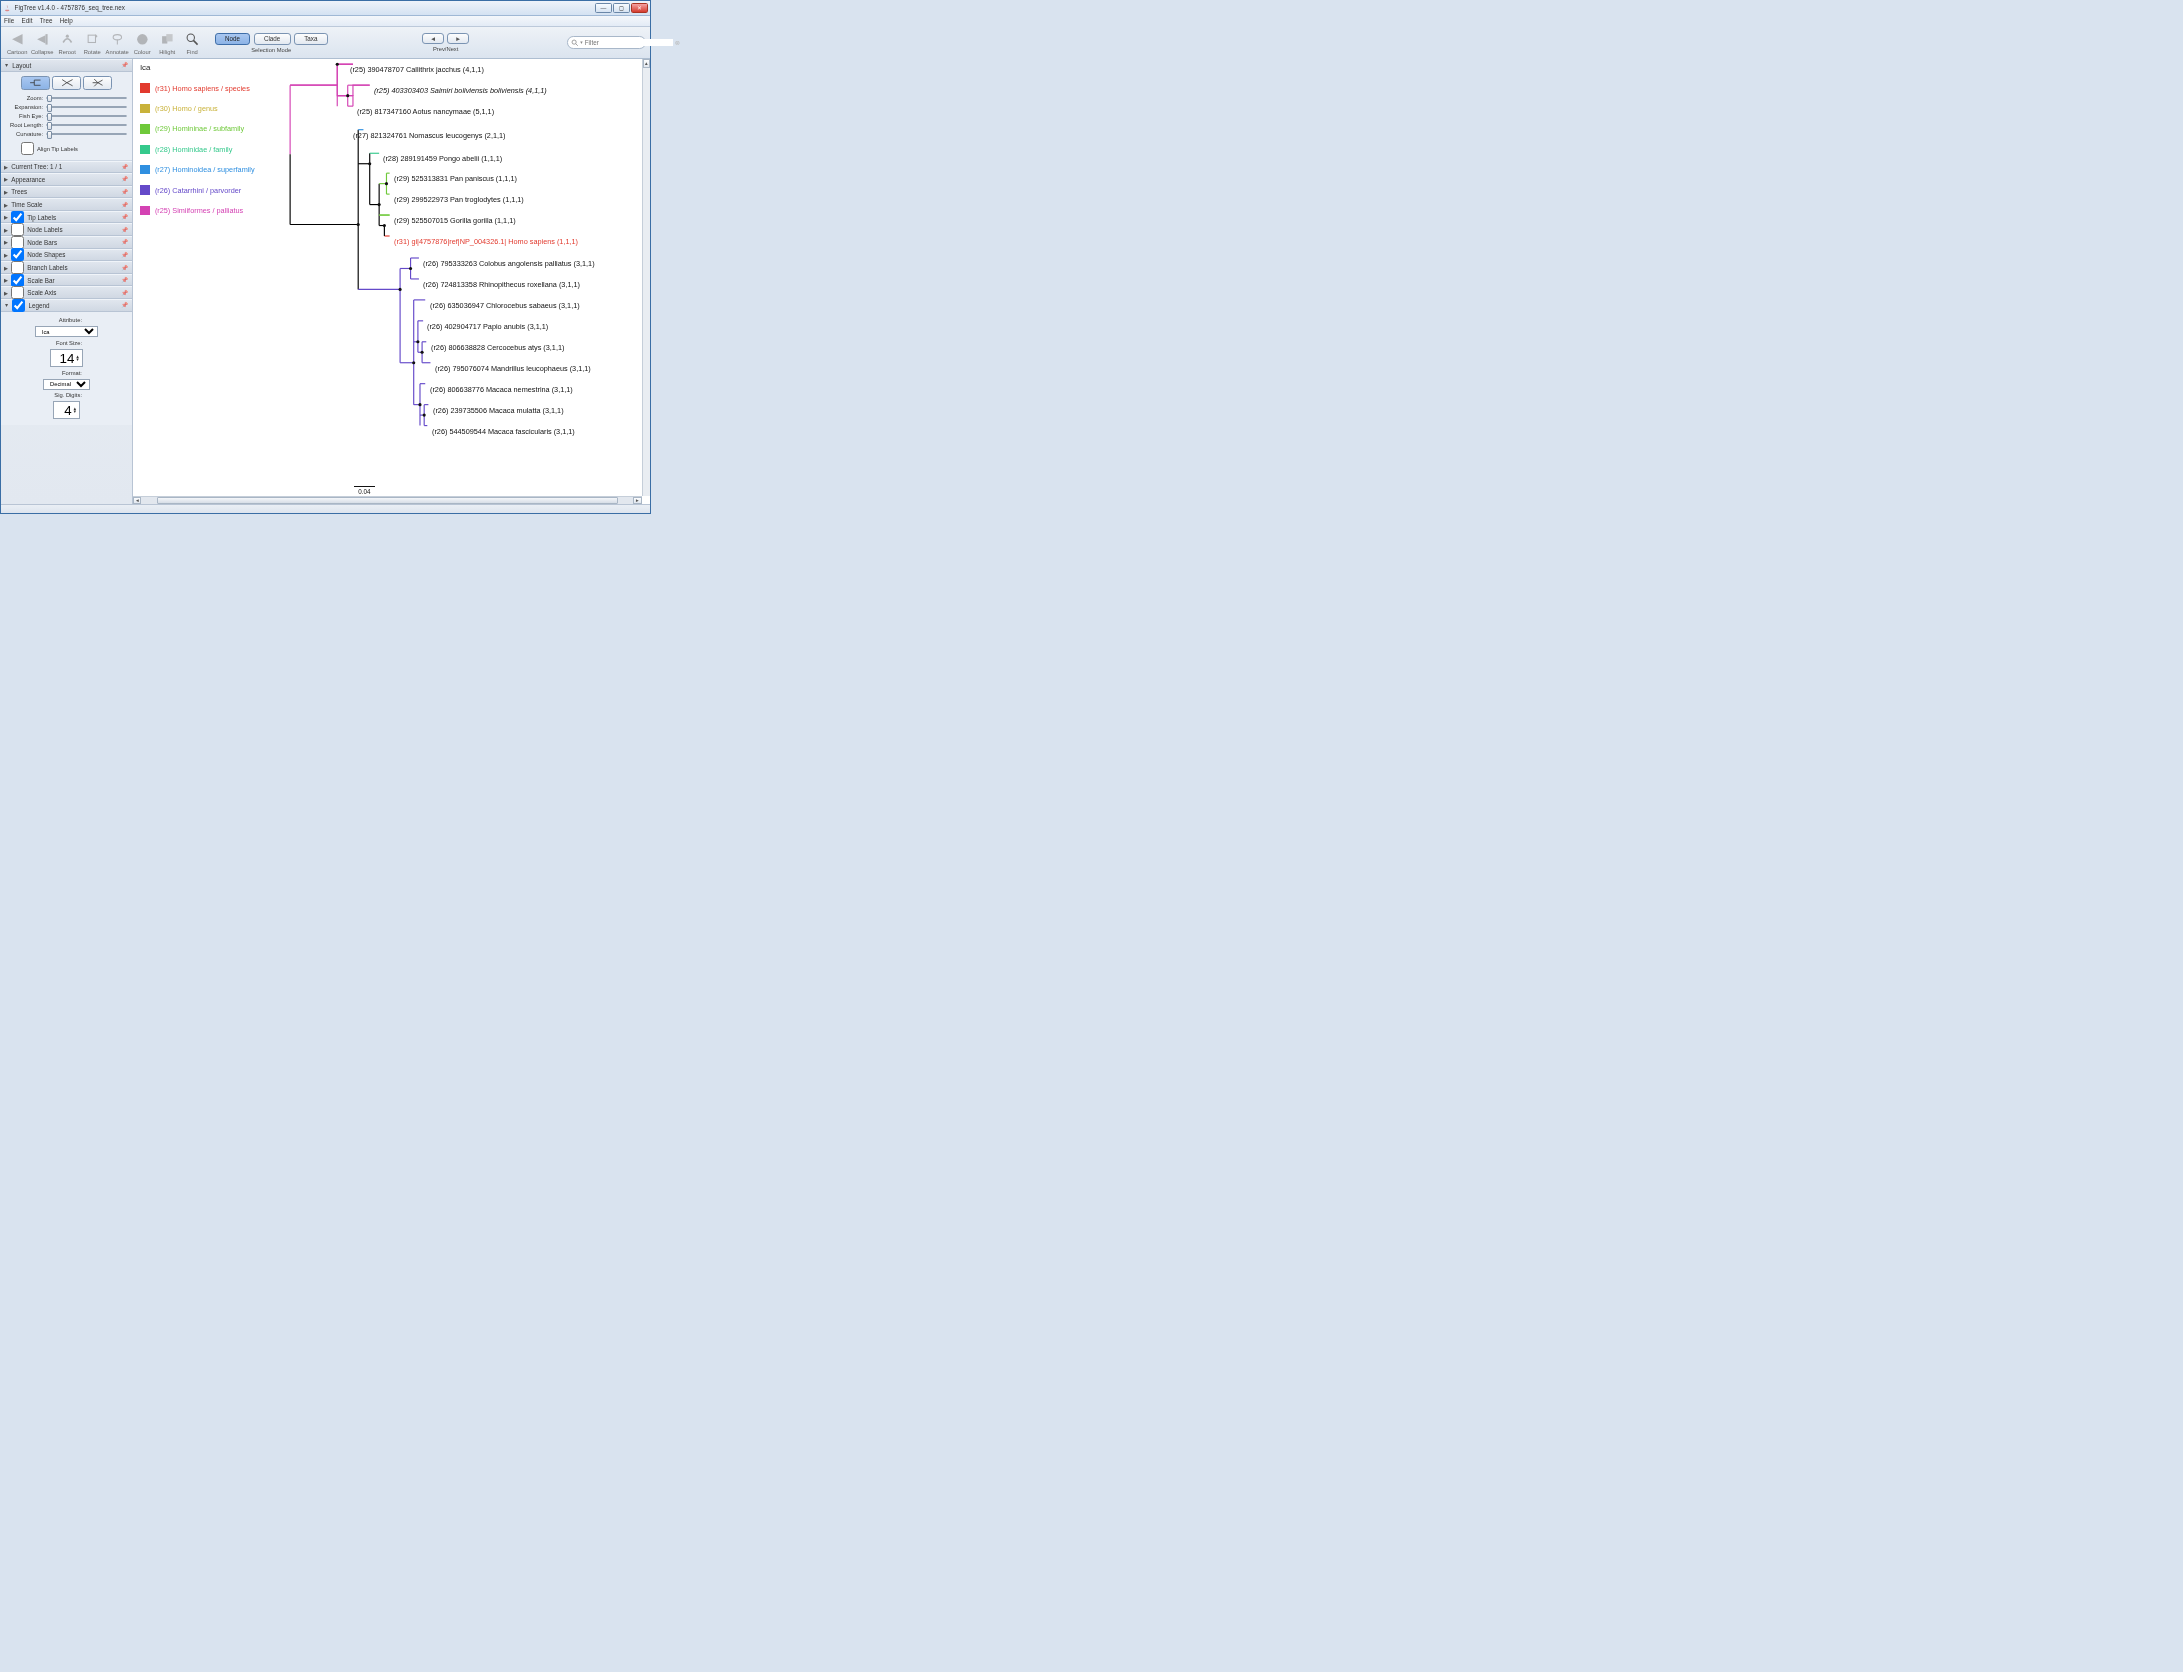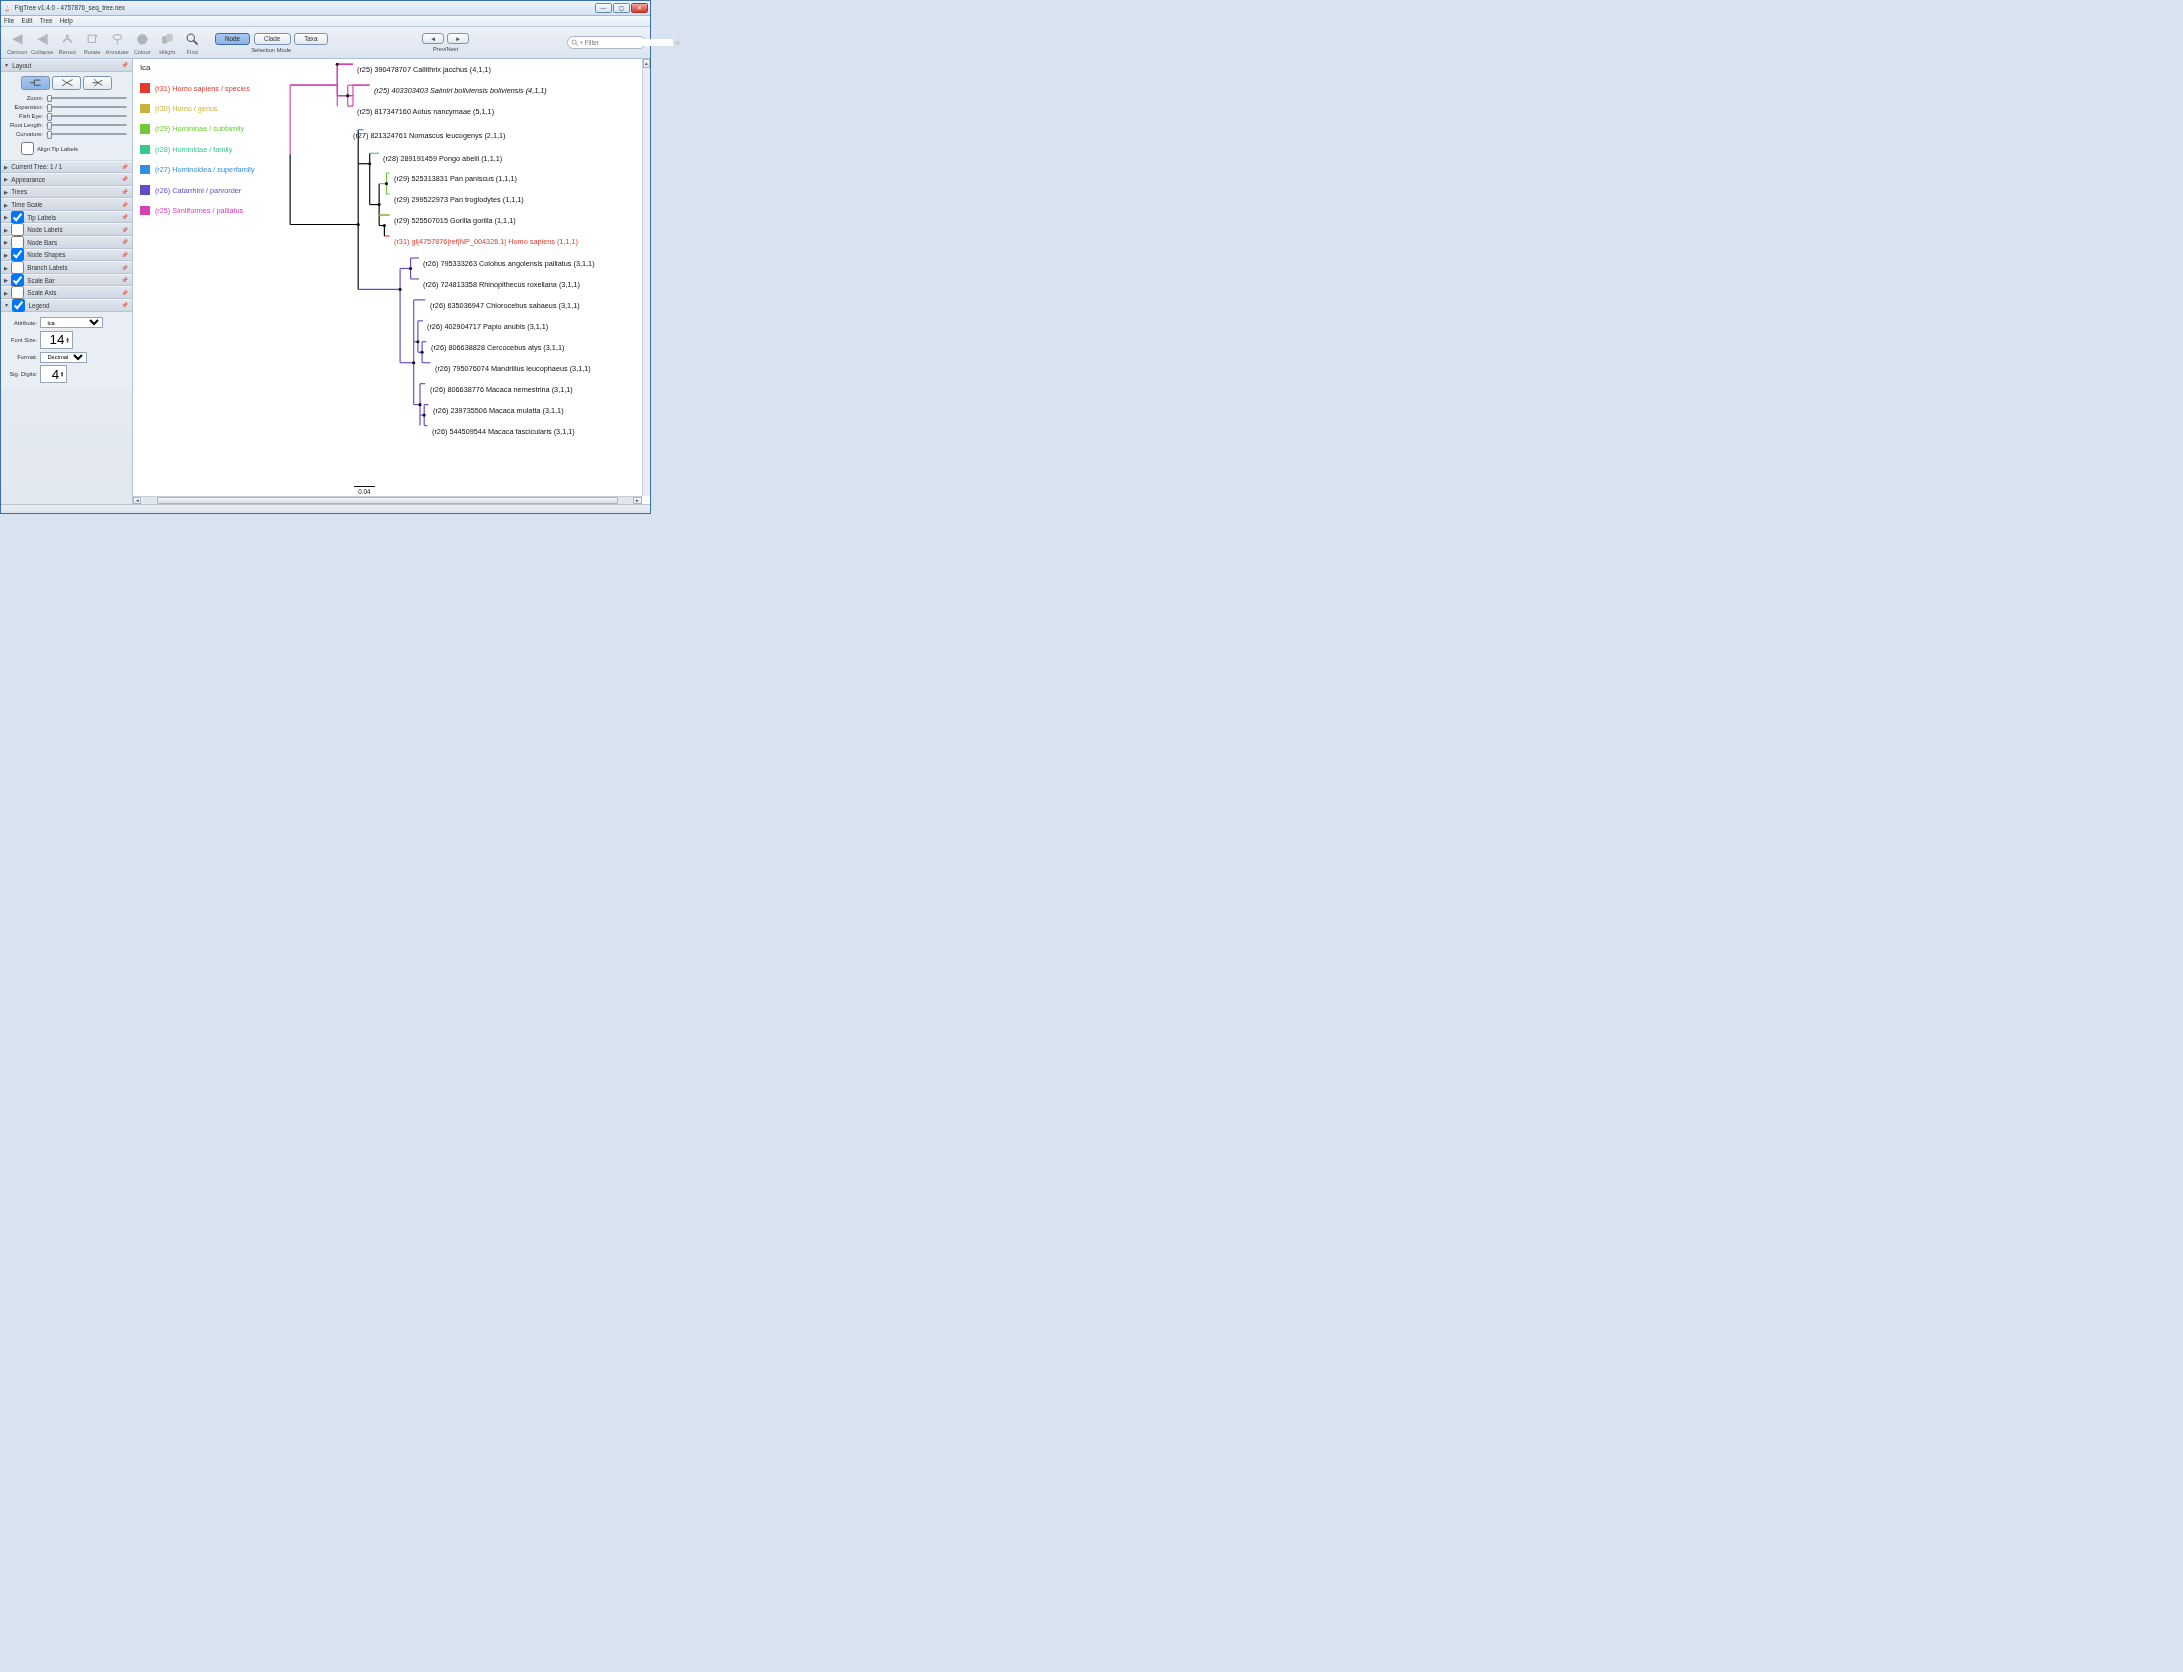--- a/index.html
+++ b/index.html
@@ -37,21 +37,21 @@
 .layout-body { padding: 4.2px 5.2px; background: #e9eef5; border-bottom:0.5px solid #cfd8e4;}
 .tree-type { display: flex; gap: 2.1px; justify-content:center; margin-bottom:5.2px;}
 .tree-type .tbtn { width: 29px; height: 13.6px; border: 0.5px solid #7a93b2; border-radius: 2.6px; background: linear-gradient(#fdfdfd,#e3e9f1); display:flex; align-items:center; justify-content:center;}
 .tree-type .tbtn.active { background: linear-gradient(#a9c7f0,#8cb3e6);}
 .slider-row { display:flex; align-items:center; margin:3.1px 0; gap:3.1px; font-size:5.8px; color:#333;}
 .slider-row label { width: 37px; text-align:right; }
 .slider-row .track { flex:1; height:2.1px; background: linear-gradient(#c4ccd6,#dde3eb); border:0.5px solid #97a5b6; border-radius:1px; position:relative;}
 .slider-row .thumb { position:absolute; left:0; top:-2.6px; width:5.2px; height:7.3px; background:linear-gradient(#fcfcfc,#d7dee7); border:0.5px solid #7b8ea4; border-radius:1px;}
 .check-row { display:flex; align-items:center; gap:3.1px; padding:2.1px 0 0 14.7px; font-size:5.8px; color:#333;}
 .legend-opts { padding: 3.1px 5.2px; font-size:5.8px; color:#333; background:#e9eef5;}
-.legend-opts .opt-row { display:flex; align-items:center; margin:2.6px 0; gap:3.1px;}
+.legend-opts .opt-row { display:flex; align-items:center; margin:2.6px 0; gap:3.1px;flex-direction:column;}
 .legend-opts .opt-row label { width:31px; text-align:right;}
 .legend-opts select, .legend-opts .spin { border:0.5px solid #97a5b6; background:#fff; padding:0.5px 2.1px; font-size:5.8px;}
 .spin { display:inline-flex; align-items:center;}
 .canvas-wrap { flex:1; background:#fff; position:relative; overflow:hidden;}
 .canvas { position:absolute; inset:0; padding: 4.2px 6.3px 10.5px 6.3px;}
 .legend-box { position:absolute; left:7.3px; top:4.2px; font-size:7.3px;}
 .legend-box .title { color:#222; margin-bottom:4.2px; font-size:7.9px;}
 .legend-row { display:flex; align-items:center; gap:5.2px; margin:11px 0; font-size:7.3px;}
 .legend-row .sw { width:9.4px; height:9.4px;}
 .taxa { position:absolute; white-space:nowrap; font-size:7.3px; color:#111;}
@@ -471,21 +471,21 @@
               <circle class="node-dot" cx="530" cy="400" r="3"></circle>
             <circle class="node-dot" cx="536" cy="580" r="3"></circle>
               <circle class="node-dot" cx="544" cy="540" r="3"></circle>
             <circle class="node-dot" cx="552" cy="560" r="3"></circle>
               <circle class="node-dot" cx="548" cy="660" r="3"></circle>
             <circle class="node-dot" cx="556" cy="680" r="3"></circle>
           </g>
         </svg>
 
         <div id="taxa-labels">
-            <div class="taxa" style="left: 224px; top: 6.3px; color: rgb(17, 17, 17);">(r25) 390478707 Callithrix jacchus (4,1,1)</div>
+            <div class="taxa" style="left: 217px; top: 6.3px; color: rgb(17, 17, 17);">(r25) 390478707 Callithrix jacchus (4,1,1)</div>
             <div class="taxa" style="left: 241px; top: 27px; color: rgb(17, 17, 17); font-style: italic;">(r25) 403303403 Saimiri boliviensis boliviensis (4,1,1)</div>
             <div class="taxa" style="left: 224px; top: 48px; color: rgb(17, 17, 17);">(r25) 817347160 Aotus nancymaae (5,1,1)</div>
             <div class="taxa" style="left: 220px; top: 72px; color: rgb(17, 17, 17);">(r27) 821324761 Nomascus leucogenys (2,1,1)</div>
             <div class="taxa" style="left: 250px; top: 95px; color: rgb(17, 17, 17);">(r28) 289191459 Pongo abelii (1,1,1)</div>
             <div class="taxa" style="left: 261px; top: 115px; color: rgb(17, 17, 17);">(r29) 525313831 Pan paniscus (1,1,1)</div>
             <div class="taxa" style="left: 261px; top: 136px; color: rgb(17, 17, 17); text-align: right;">(r29) 299522973 Pan troglodytes (1,1,1)</div>
             <div class="taxa" style="left: 261px; top: 157px; color: rgb(17, 17, 17);">(r29) 525507015 Gorilla gorilla (1,1,1)</div>
             <div class="taxa" style="left: 261px; top: 178px; color: rgb(226, 58, 46);">(r31) gi|4757876|ref|NP_004326.1| Homo sapiens (1,1,1)</div>
             <div class="taxa" style="left: 290px; top: 200px; color: rgb(17, 17, 17);">(r26) 795333263 Colobus angolensis palliatus (3,1,1)</div>
             <div class="taxa" style="left: 290px; top: 221px; color: rgb(17, 17, 17);">(r26) 724813358 Rhinopithecus roxellana (3,1,1)</div>

